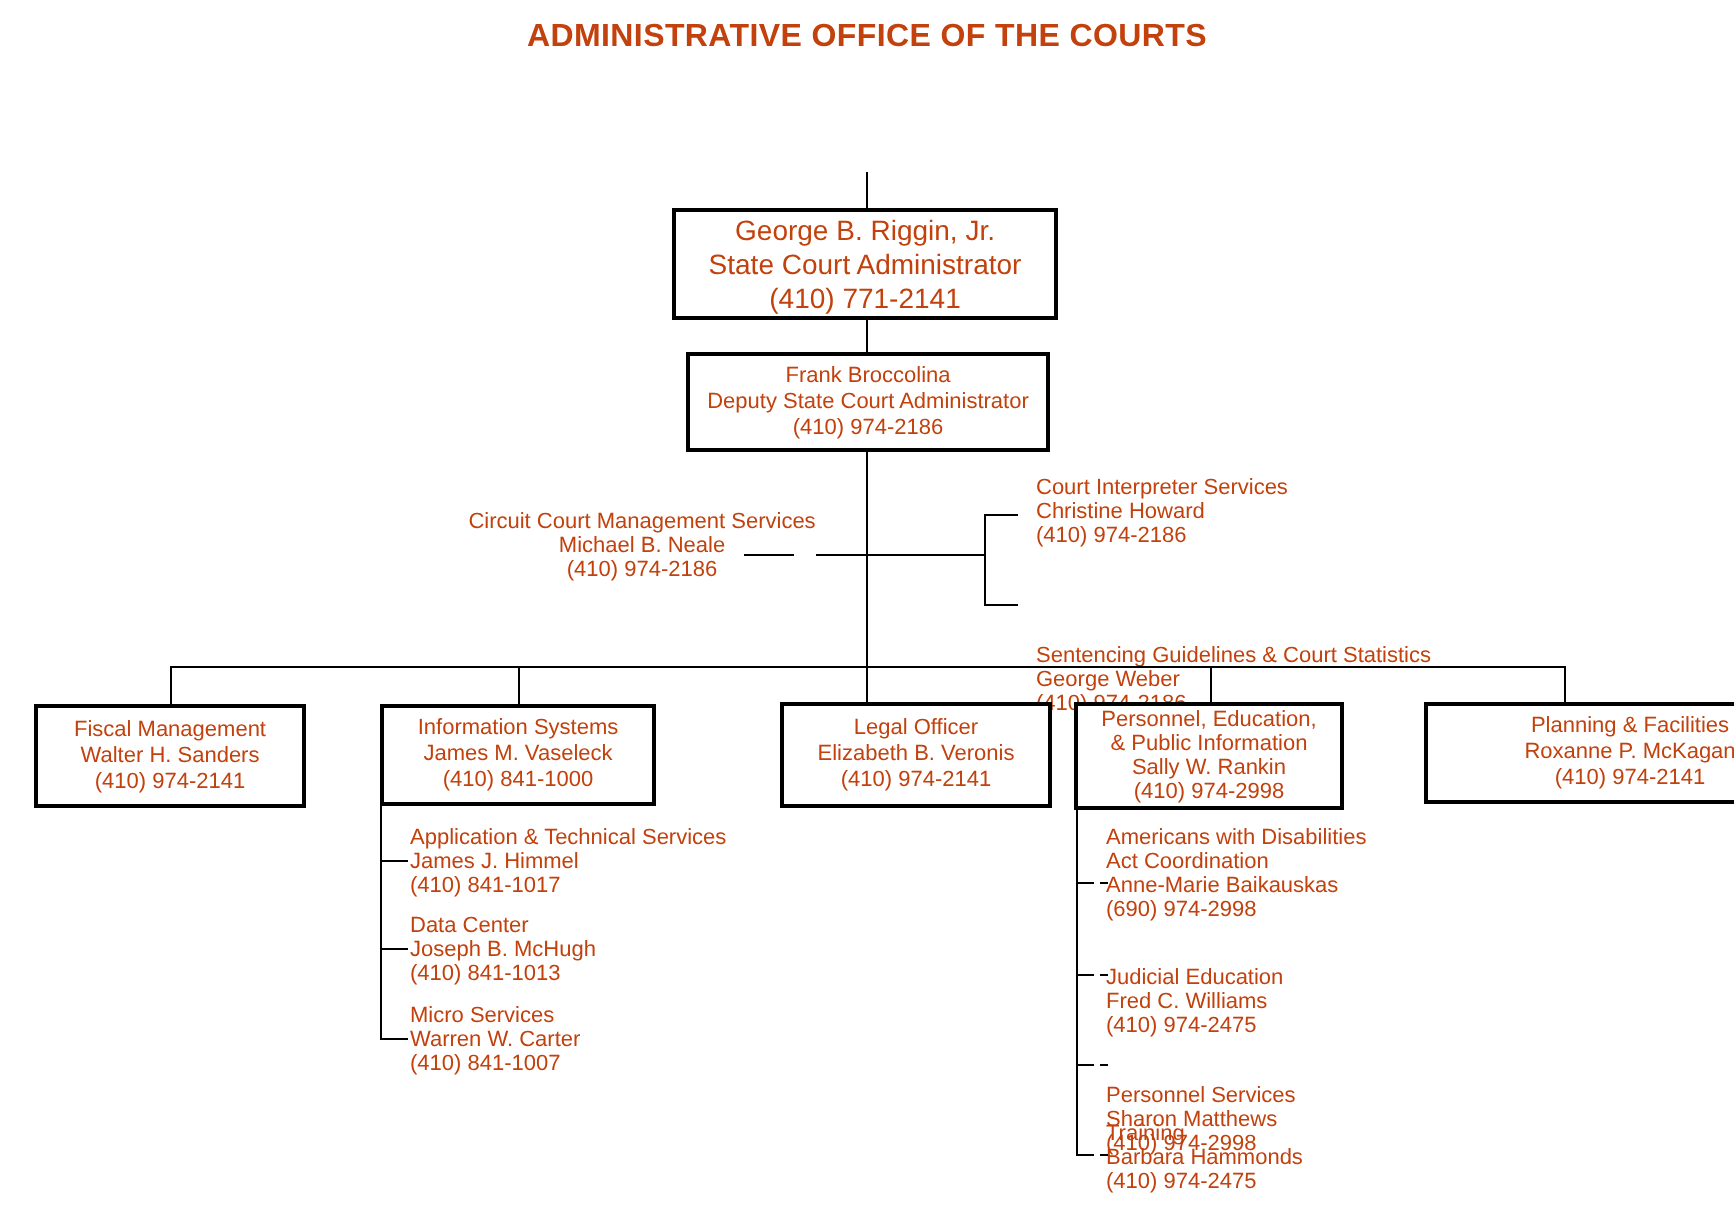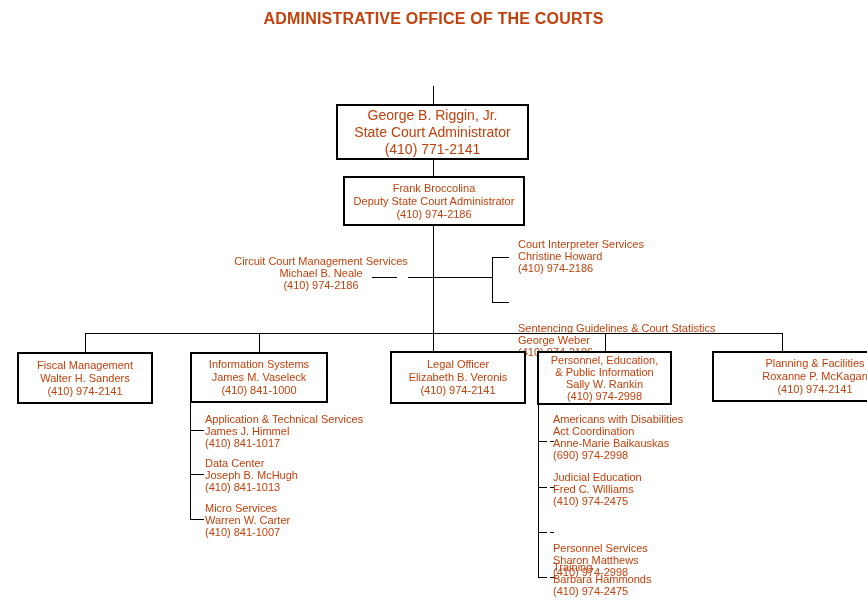--- a/index.html
+++ b/index.html
@@ -71,21 +71,21 @@
 Joseph B. McHugh
 (410) 841-1013</div>
   <div class="tblock" style="left:205px;top:502px;width:200px;">Micro Services
 Warren W. Carter
 (410) 841-1007</div>
 
   <div class="tblock" style="left:553px;top:413px;width:200px;">Americans with Disabilities
 Act Coordination
 Anne-Marie Baikauskas
 (690) 974-2998</div>
-  <div class="tblock" style="left:553px;top:471px;width:200px;">Judicial Education
+  <div class="tblock" style="left:553px;top:483px;width:200px;">Judicial Education
 Fred C. Williams
 (410) 974-2475</div>
   <div class="tblock" style="left:553px;top:516px;width:200px;margin-top:26px;">Personnel Services
 Sharon Matthews
 (410) 974-2998</div>
   <div class="tblock" style="left:553px;top:561px;width:200px;">Training
 Barbara Hammonds
 (410) 974-2475</div>
 
   <div class="vline" style="left:433px;top:86px;height:18px;"></div>

